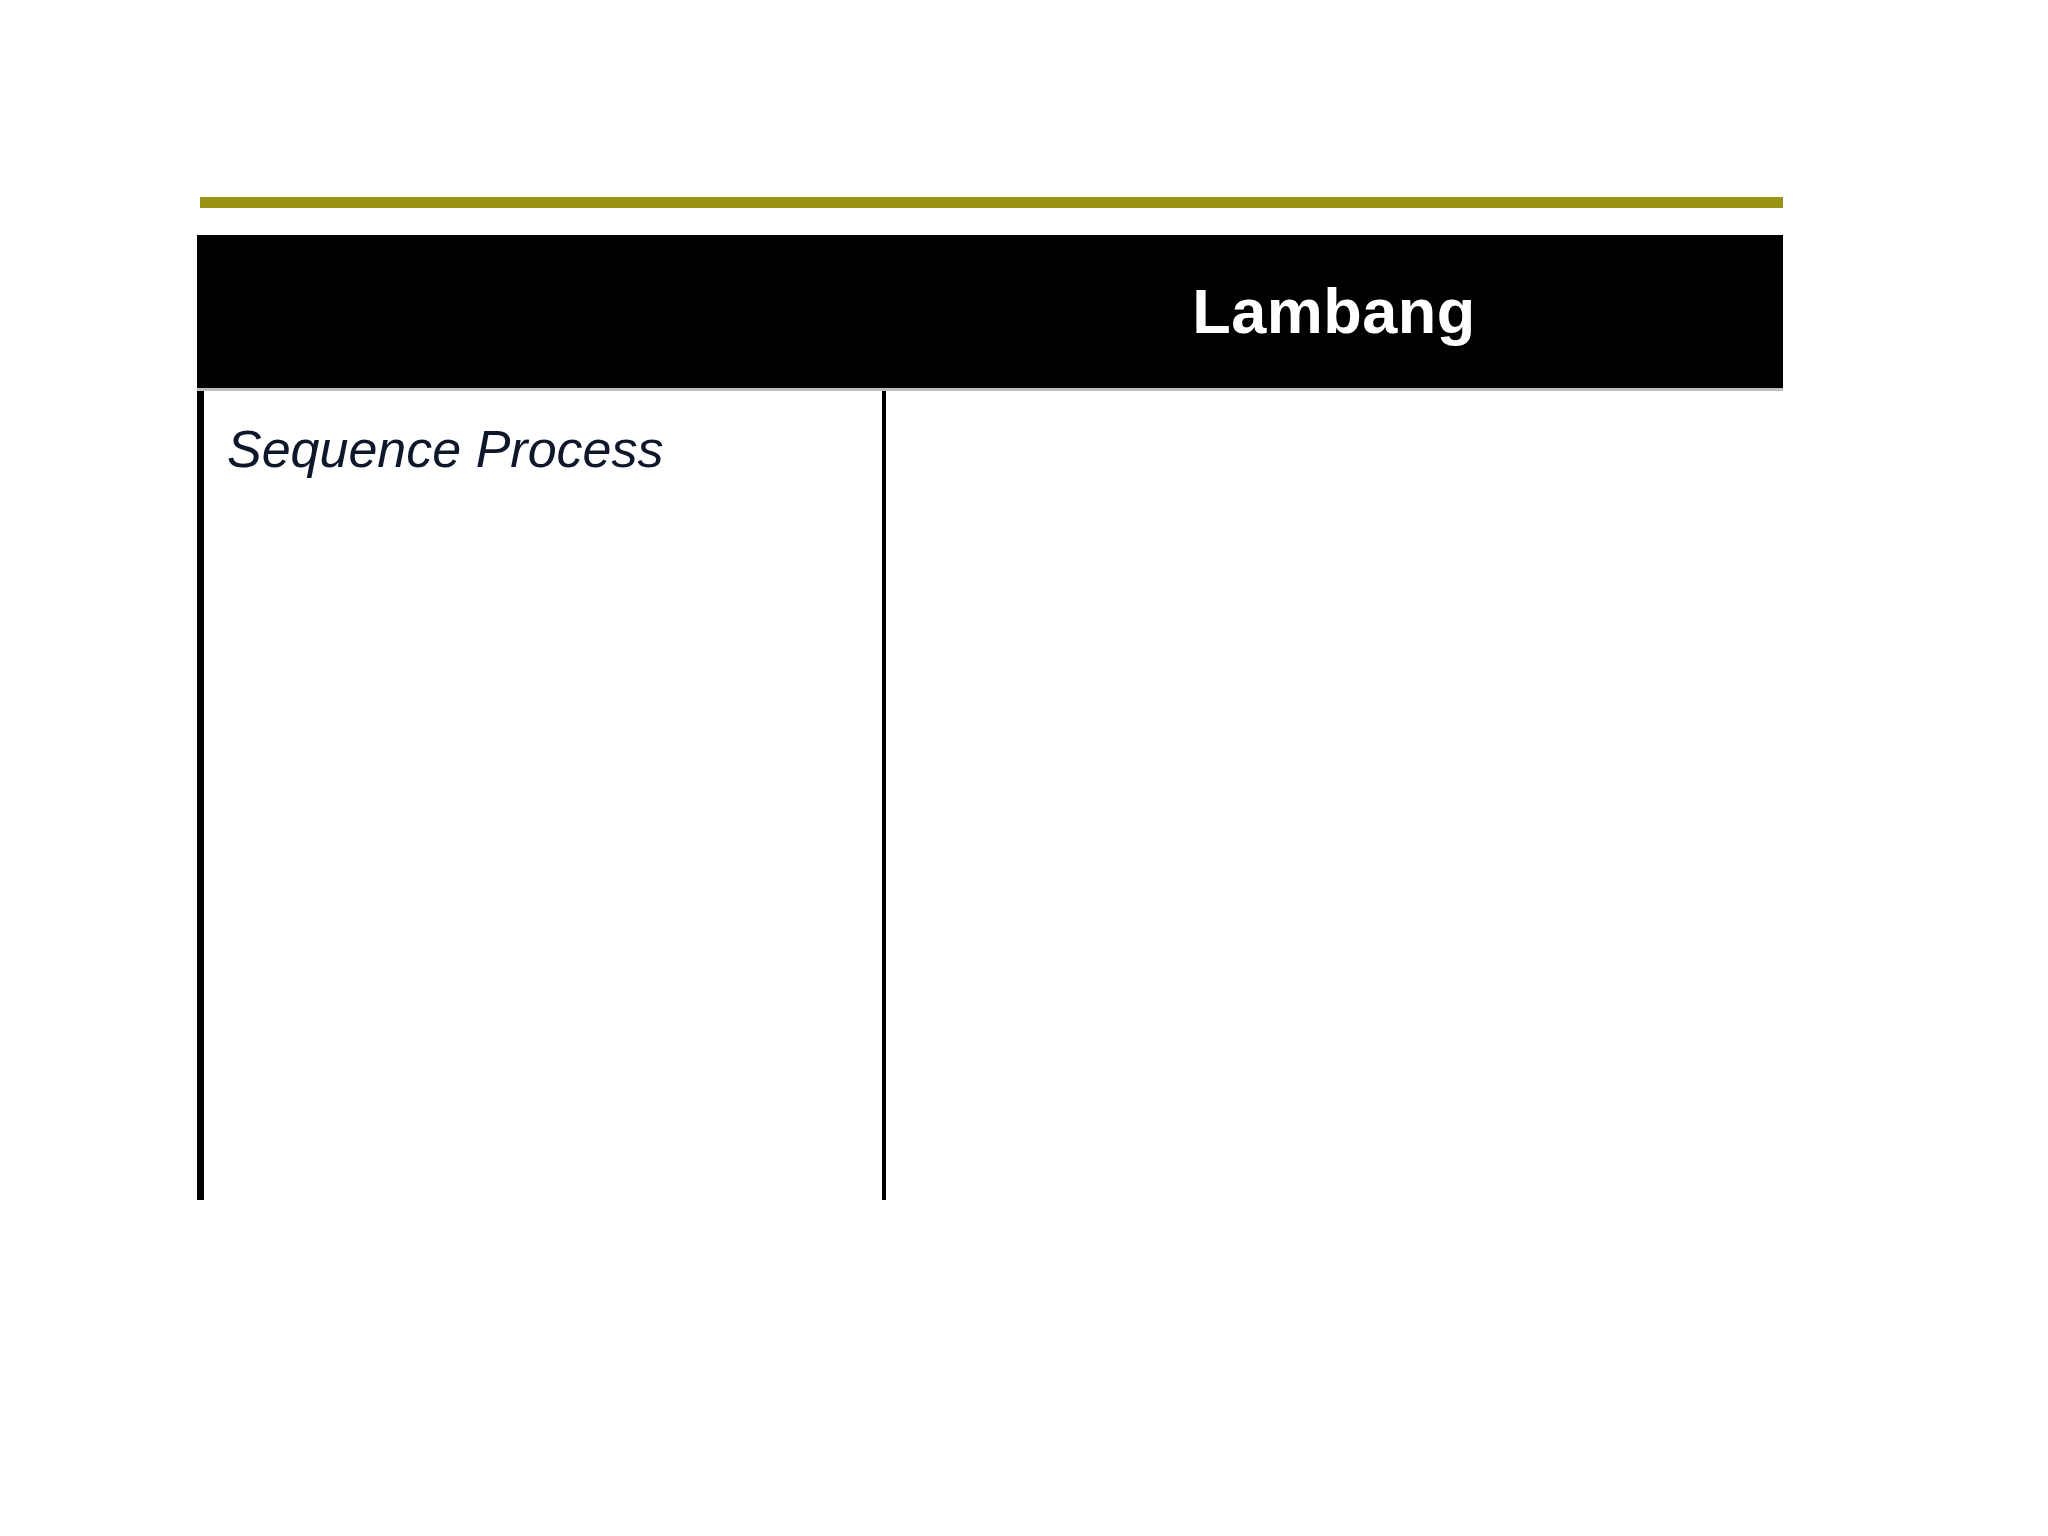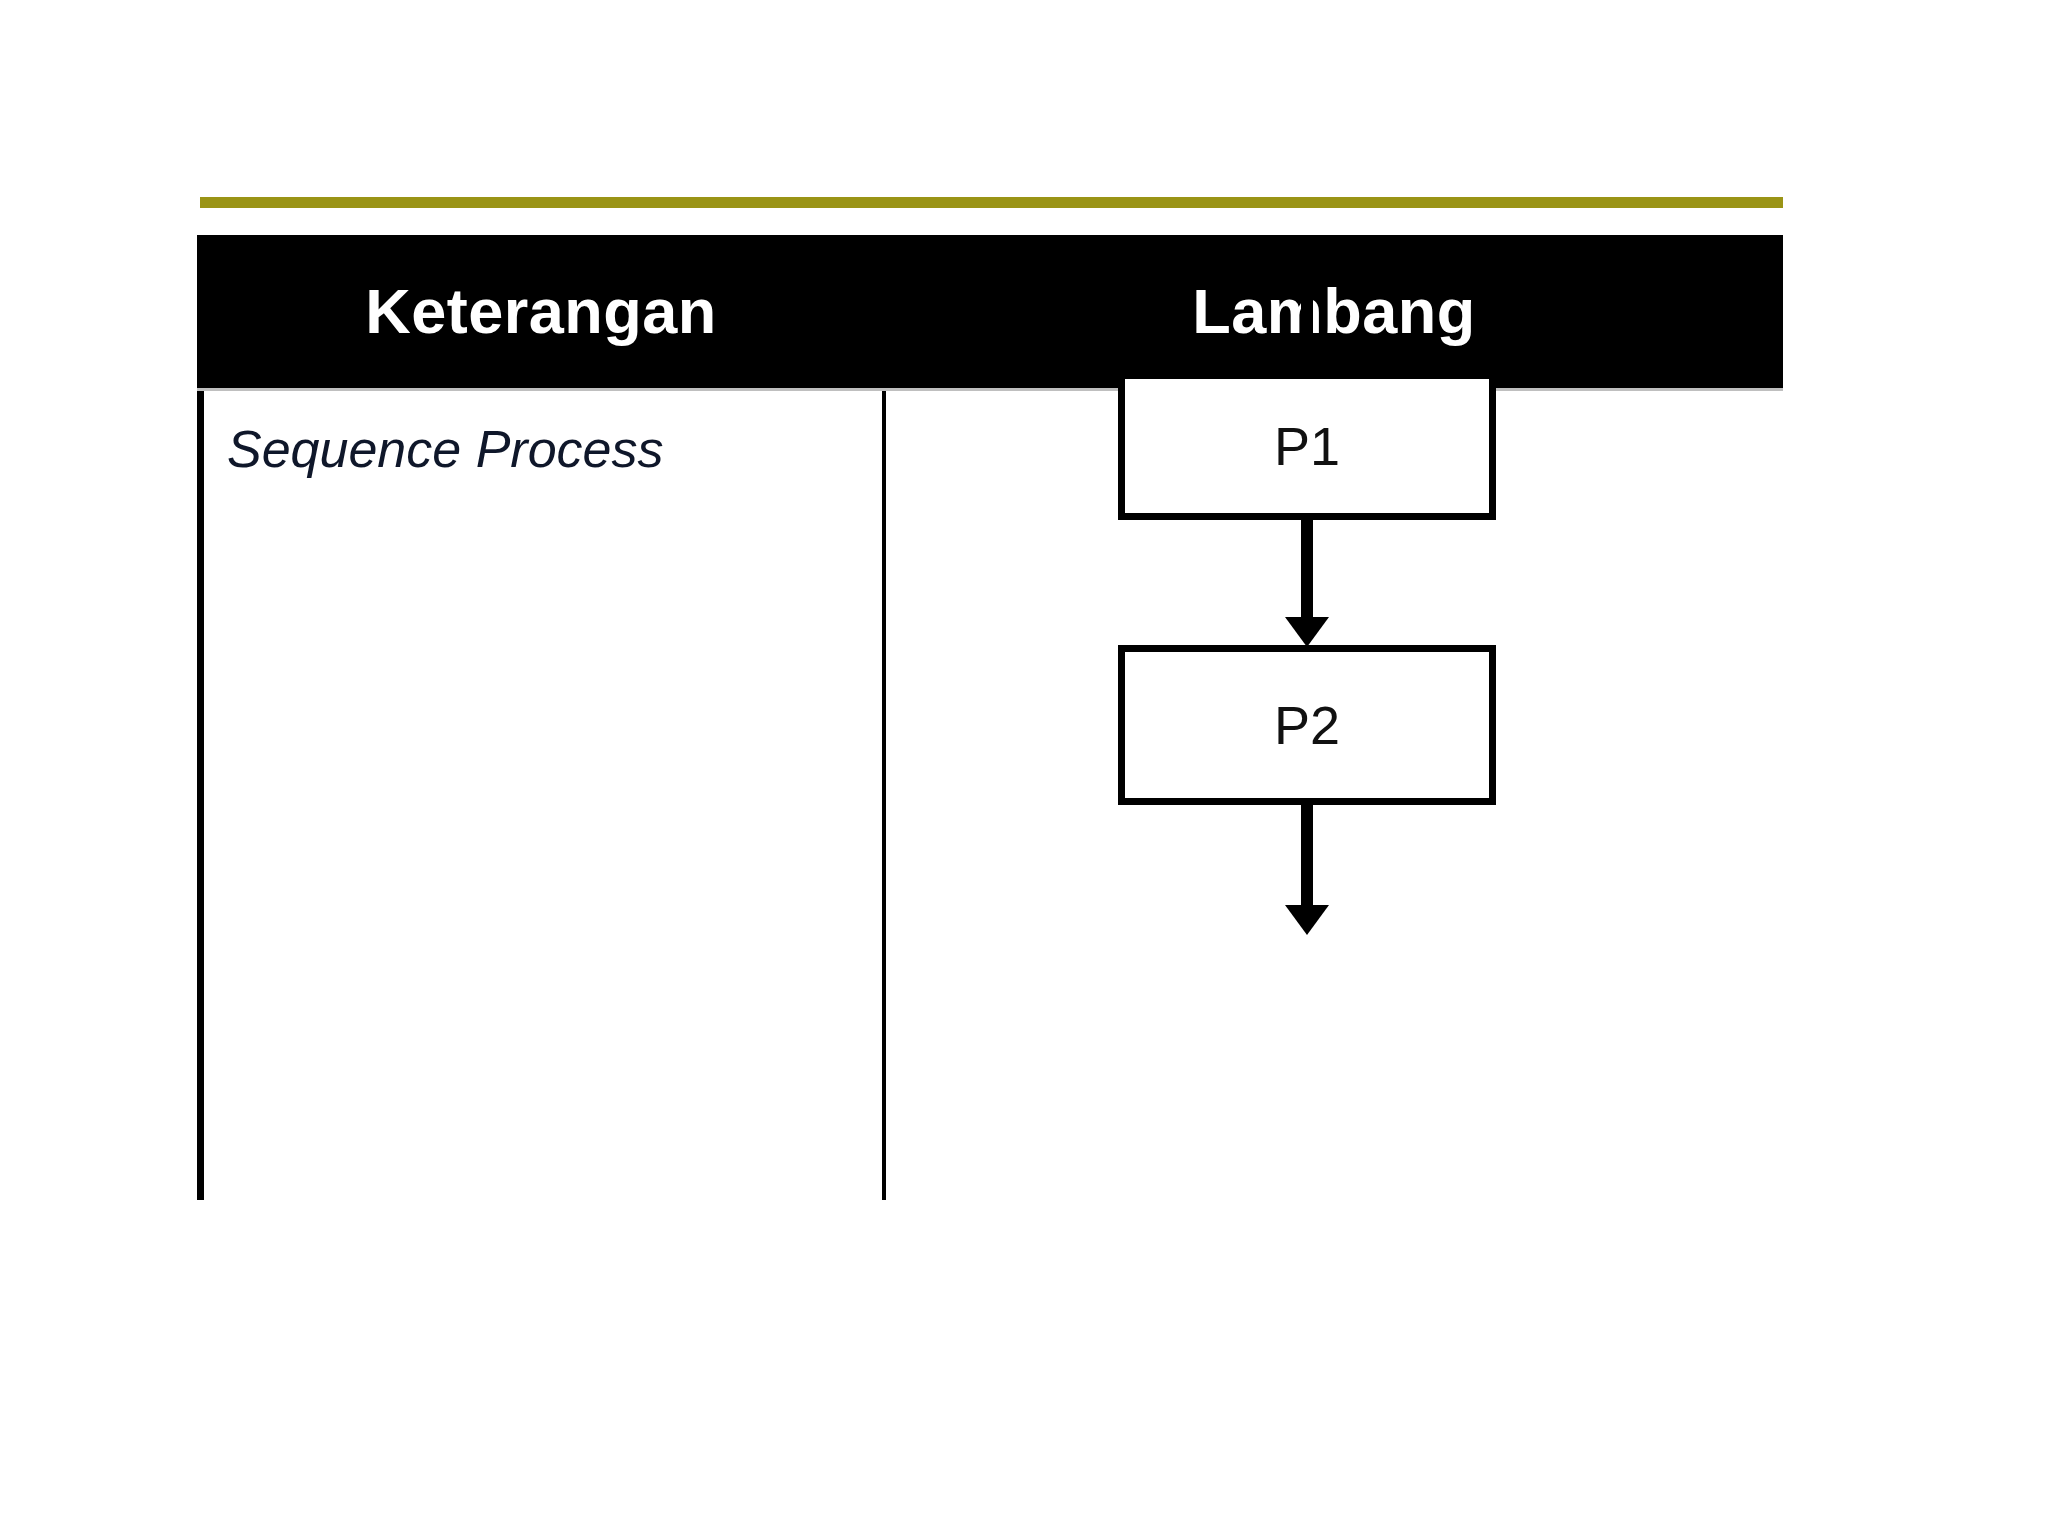--- a/index.html
+++ b/index.html
@@ -169,47 +169,26 @@
 
 <div id="slide">
 
   <div class="accent-rule"></div>
 
   <div class="legend-table">
 
     <div class="table-header"></div>
     <div class="table-header-underline"></div>
 
-    <div class="header-cell col-left">Keterangan</div>
 
     <div class="header-cell col-right">Lambang</div>
 
     <div class="rule-left"></div>
     <div class="rule-divider"></div>
 
     <div class="table-body">
       <div class="desc-text">Sequence Process</div>
     </div>
 
   </div>
 
-  <div class="flowchart">
-
-    <div class="fc-shaft shaft-in"></div>
-    <div class="fc-arrowhead head-in"></div>
-
-    <div class="fc-box box-p1">
-      <span>P1</span>
-    </div>
-
-    <div class="fc-shaft shaft-mid"></div>
-    <div class="fc-arrowhead head-mid"></div>
-
-    <div class="fc-box box-p2">
-      <span>P2</span>
-    </div>
-
-    <div class="fc-shaft shaft-out"></div>
-    <div class="fc-arrowhead head-out"></div>
-
-  </div>
 
 </div>
 
 </body></html>

